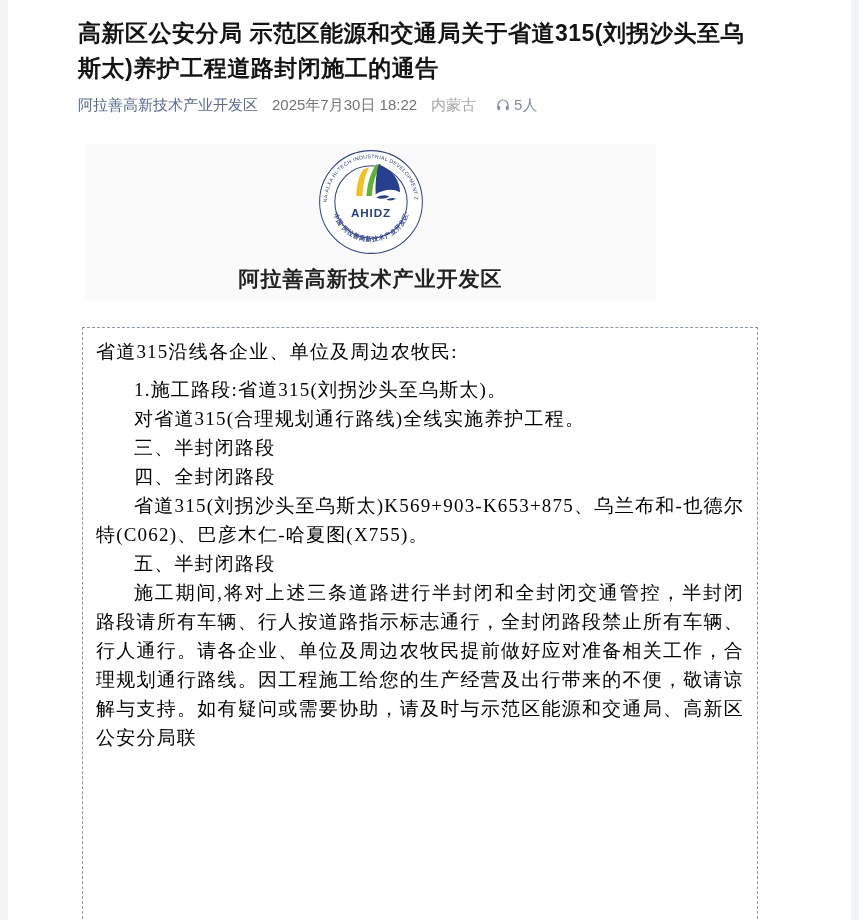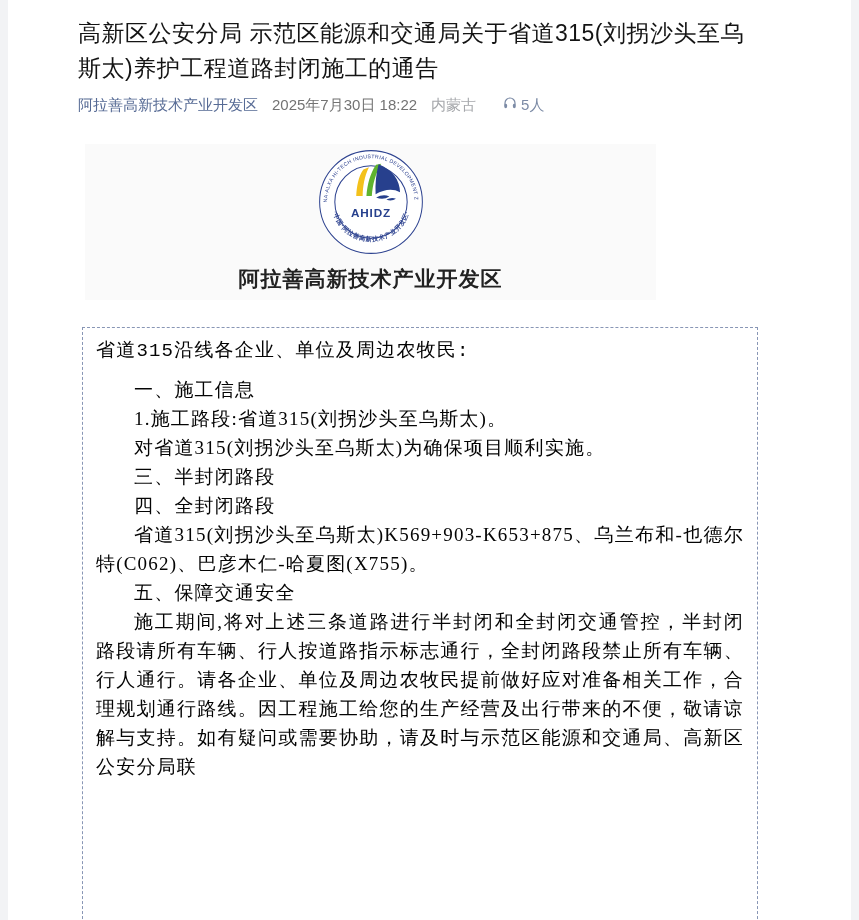--- a/index.html
+++ b/index.html
@@ -13,37 +13,37 @@
     margin-left: 8px;
     background: #ffffff;
     overflow: hidden;
   }
   .article {
     padding: 16px 0 0 70px;
   }
   .title {
     width: 682px;
     font-size: 23px;
-    font-weight: 400;
+    font-weight: 700;
     line-height: 35px;
     color: #141414;
     letter-spacing: 0.5px;
   }
   .meta {
     display: flex;
     align-items: center;
     margin-top: 9px;
     font-size: 15px;
     line-height: 19px;
     white-space: nowrap;
   }
   .meta .account { color: #576b95; margin-right: 14px; cursor: pointer; }
   .meta .datetime { color: #737373; margin-right: 14px; }
-  .meta .location { color: #a5a7ab; margin-right: 26px; }
-  .meta .listen { color: #7c8ba6; display: inline-flex; align-items: flex-start; gap: 3px; }
+  .meta .location { color: #a5a7ab; margin-right: 19px; }
+  .meta .listen { color: #7c8ba6; display: inline-flex; align-items: center; gap: 3px; }
   .meta .listen svg { display: block; }
 
   .logo-block {
     margin: 30px 0 0 7px;
     width: 571px;
     height: 156px;
     background: #fafafa;
     display: flex;
     flex-direction: column;
     align-items: center;
@@ -69,21 +69,21 @@
   }
   .notice-text {
     font-family: "Liberation Serif", "DejaVu Serif", serif;
     font-size: 19px;
     line-height: 29px;
     letter-spacing: 1.2px;
     color: #040404;
     text-align: justify;
   }
   .notice-text p { margin: 0; }
-  .notice-text p.salutation { margin-bottom: 9px; text-indent: 0; font-family: Liberation Mono, monospace; }
+  .notice-text p.salutation { margin-bottom: 9px; text-indent: 0; }
   .notice-text p.indent, .notice-text [data-bind-list] p { text-indent: 2em; }
 
   .seal-ring-text { fill: #2e4390; }
   .seal-acronym {
     font-family: "Liberation Sans", "DejaVu Sans", sans-serif;
     font-weight: 700;
     fill: #27408d;
   }
 </style>
 </head>
@@ -129,26 +129,25 @@
         <path d="M57,47.5 q7,-3.5 13,-1 q-6,4 -13,1 Z M67,49.5 q5,-2.5 9.5,-0.8 q-4.5,3 -9.5,0.8 Z" fill="#27408d"></path>
         <text class="seal-acronym" x="52" y="66.5" font-size="11.5" text-anchor="middle" letter-spacing="0.8" data-bind="article.logo.acronym">AHIDZ</text>
       </svg>
       <div class="logo-caption" data-bind="article.logo.caption">阿拉善高新技术产业开发区</div>
     </div>
 
     <div class="notice-box">
       <div class="notice-text">
         <p class="salutation" data-bind="article.notice.salutation">省道315沿线各企业、单位及周边农牧民:</p>
         <div data-bind-list="article.notice.paragraphs">
-            <p>一、施工信息</p>
             <p>1.施工路段:省道315(刘拐沙头至乌斯太)。</p>
-            <p>对省道315(刘拐沙头至乌斯太)为确保项目顺利实施。</p>
+            <p>对省道315(合理规划通行路线)全线实施养护工程。</p>
             <p>三、半封闭路段</p>
             <p>四、全封闭路段</p>
             <p>省道315(刘拐沙头至乌斯太)K569+903-K653+875、乌兰布和-也德尔特(C062)、巴彦木仁-哈夏图(X755)。</p>
-            <p>五、保障交通安全</p>
+            <p>五、半封闭路段</p>
             <p>施工期间,将对上述三条道路进行半封闭和全封闭交通管控，半封闭路段请所有车辆、行人按道路指示标志通行，全封闭路段禁止所有车辆、行人通行。请各企业、单位及周边农牧民提前做好应对准备相关工作，合理规划通行路线。因工程施工给您的生产经营及出行带来的不便，敬请谅解与支持。如有疑问或需要协助，请及时与示范区能源和交通局、高新区公安分局联</p>
           </div>
       </div>
     </div>
 
   </div>
 </div>
 
 </body></html>

